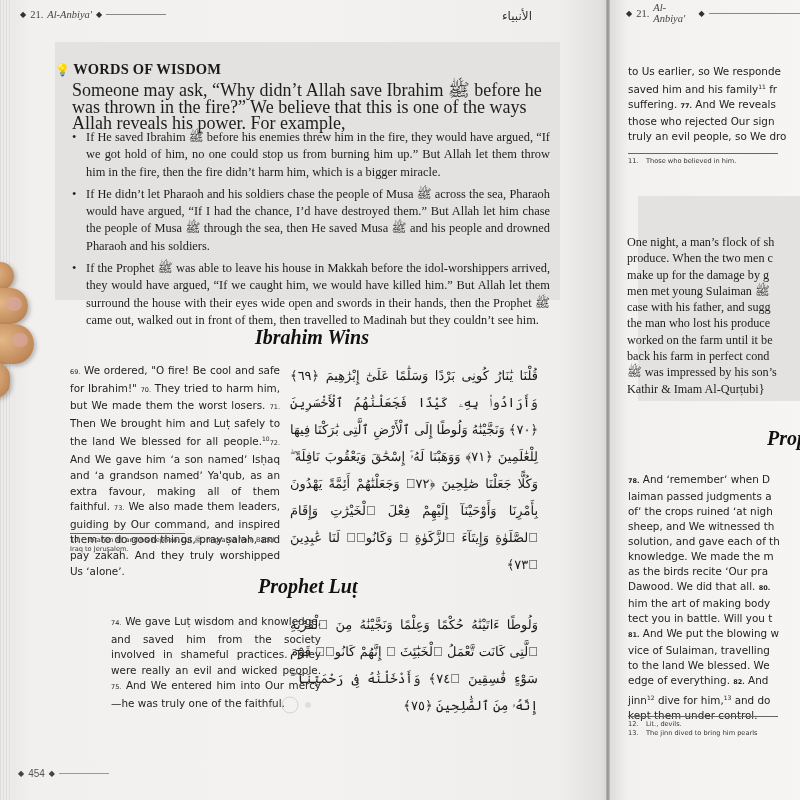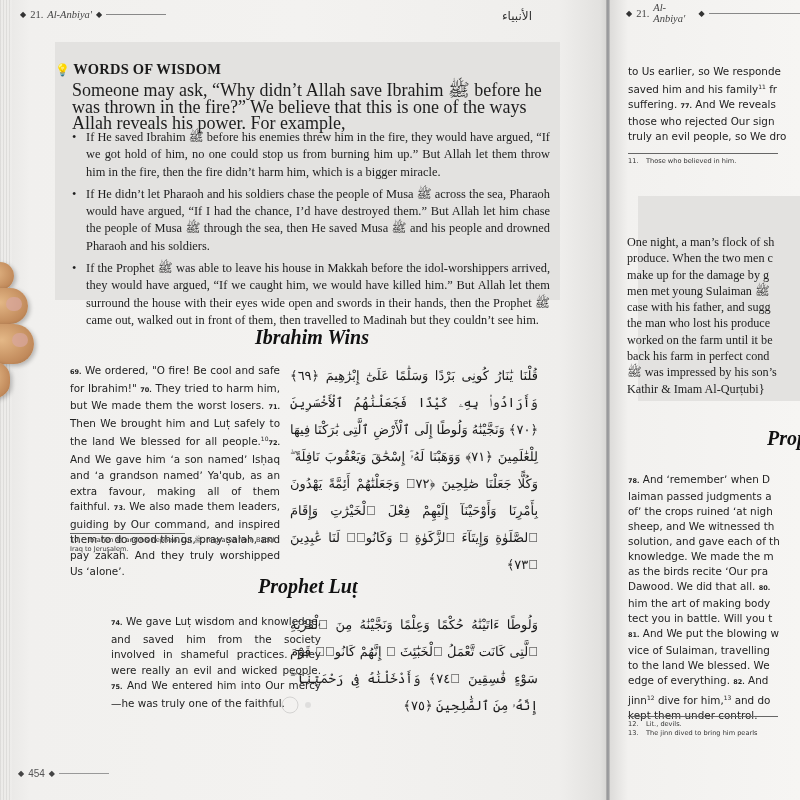--- a/index.html
+++ b/index.html
@@ -54,21 +54,21 @@
   .bullets li::before { content: "•"; position: absolute; left: 0; top: 0; }
 
   
   .sec-heading { position: absolute; font-weight: bold; font-style: italic; font-size: 20px; color: #111; }
   .h-ibrahim { left: 255px; top: 326px; }
   .h-lut { left: 258px; top: 575px; }
   .h-right { left: 157px; top: 427px; }
 
   
   .trans { position: absolute; font-family: "DejaVu Sans", sans-serif; font-size: 10.4px; line-height: 15.6px; color: #222; text-align: justify; }
-  .trans .vn { font-size: 6.5px; font-weight: bold; }
+  .trans .vn { font-size: 6.5px; font-weight: normal; }
   .trans sup { font-size: 6px; }
   .t-ibrahim { left: 70px; top: 363px; width: 210px; }
   .t-lut { left: 70px; top: 614px; width: 210px; margin-left: 41px; }
 
   .fn-rule { position: absolute; height: 1px; background: #666; }
   .footnote { position: absolute; font-family: "DejaVu Sans", sans-serif; font-size: 6.6px; line-height: 9px; color: #333; }
   .fn-rule-left { left: 70px; top: 533px; width: 115px; }
   .fn-left { left: 70px; top: 536px; width: 210px; }
   .footnote .num { display: inline-block; width: 18px; }
 

